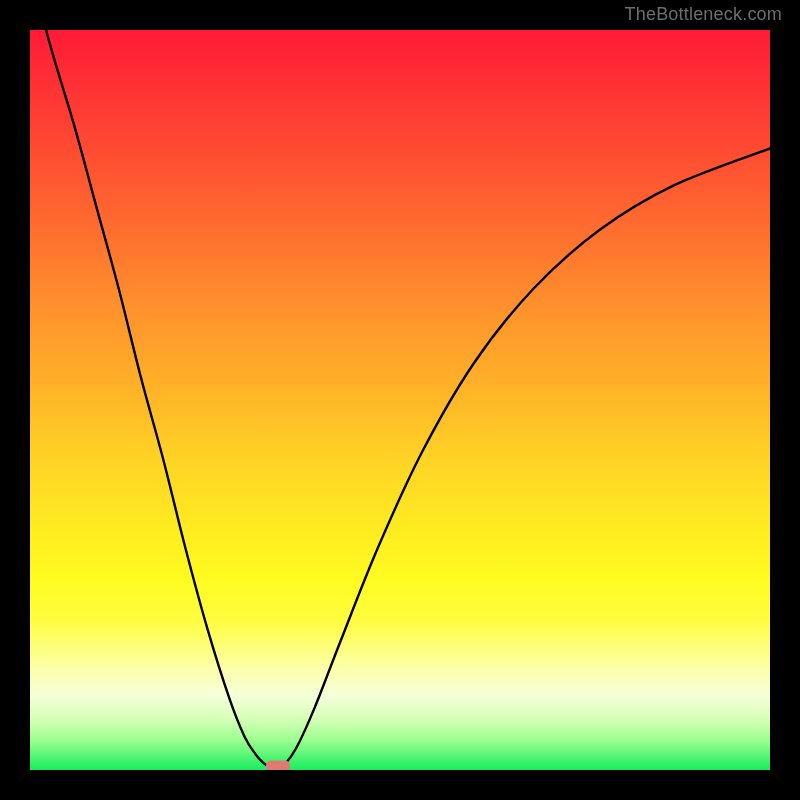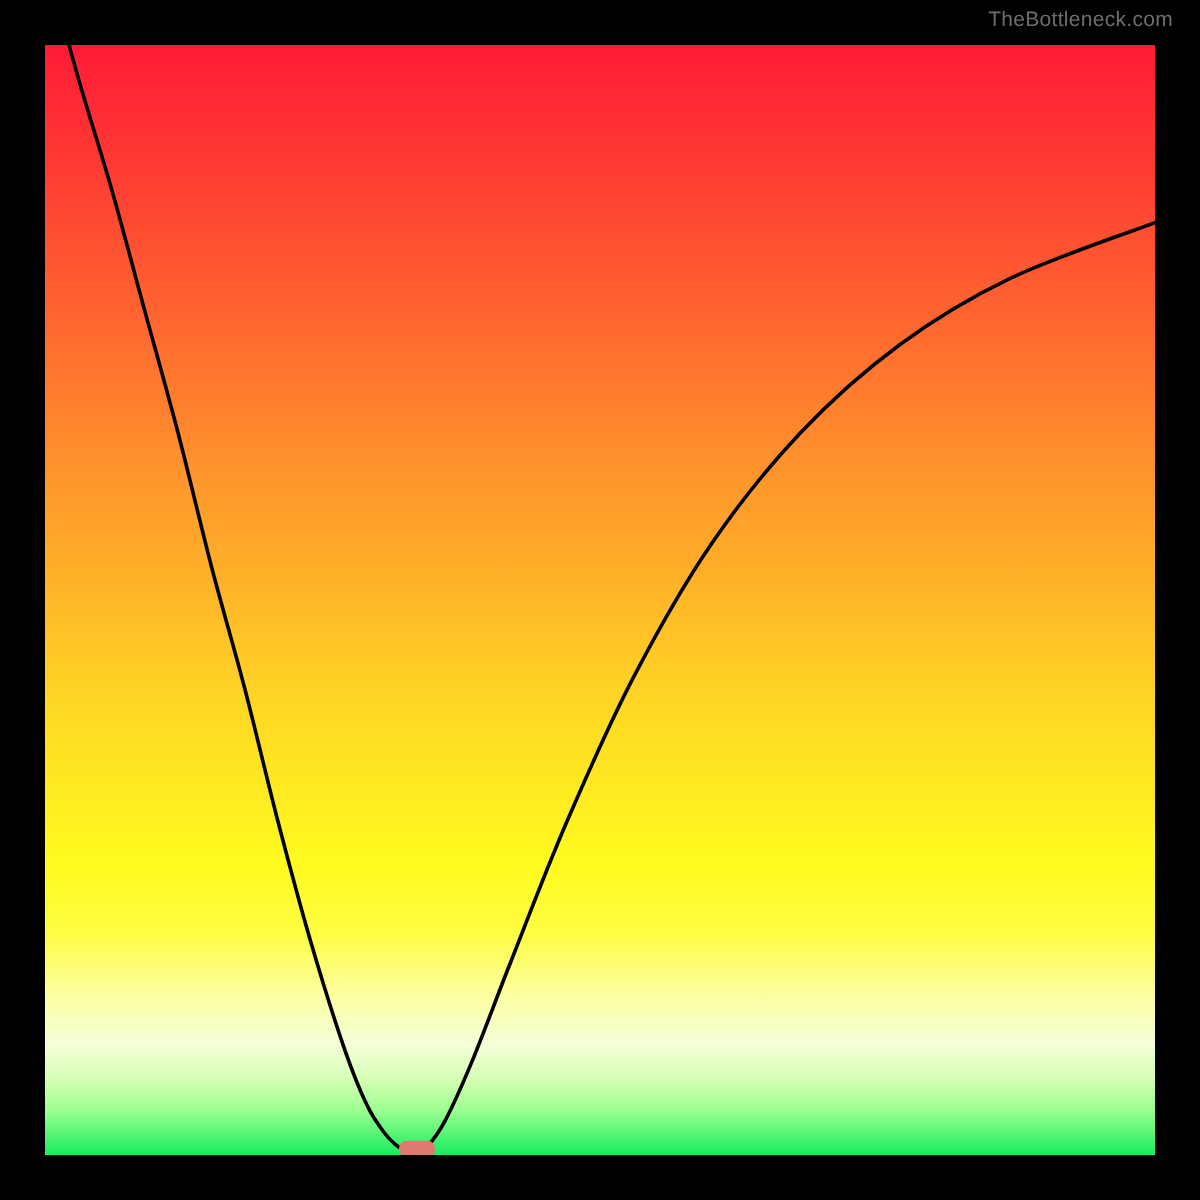--- a/index.html
+++ b/index.html
@@ -15,21 +15,21 @@
     position: relative;
     width: 800px;
     height: 800px;
     background: #000;
   }
   .watermark {
     position: absolute;
     top: 4px;
     right: 18px;
     color: #6d6d6d;
-    font-size: 14px;
+    font-size: 18px;
     letter-spacing: 0.2px;
     z-index: 10;
     user-select: none;
   }
   .plot-area {
     position: absolute;
     left: 30px;
     top: 30px;
     width: 740px;
     height: 740px;

